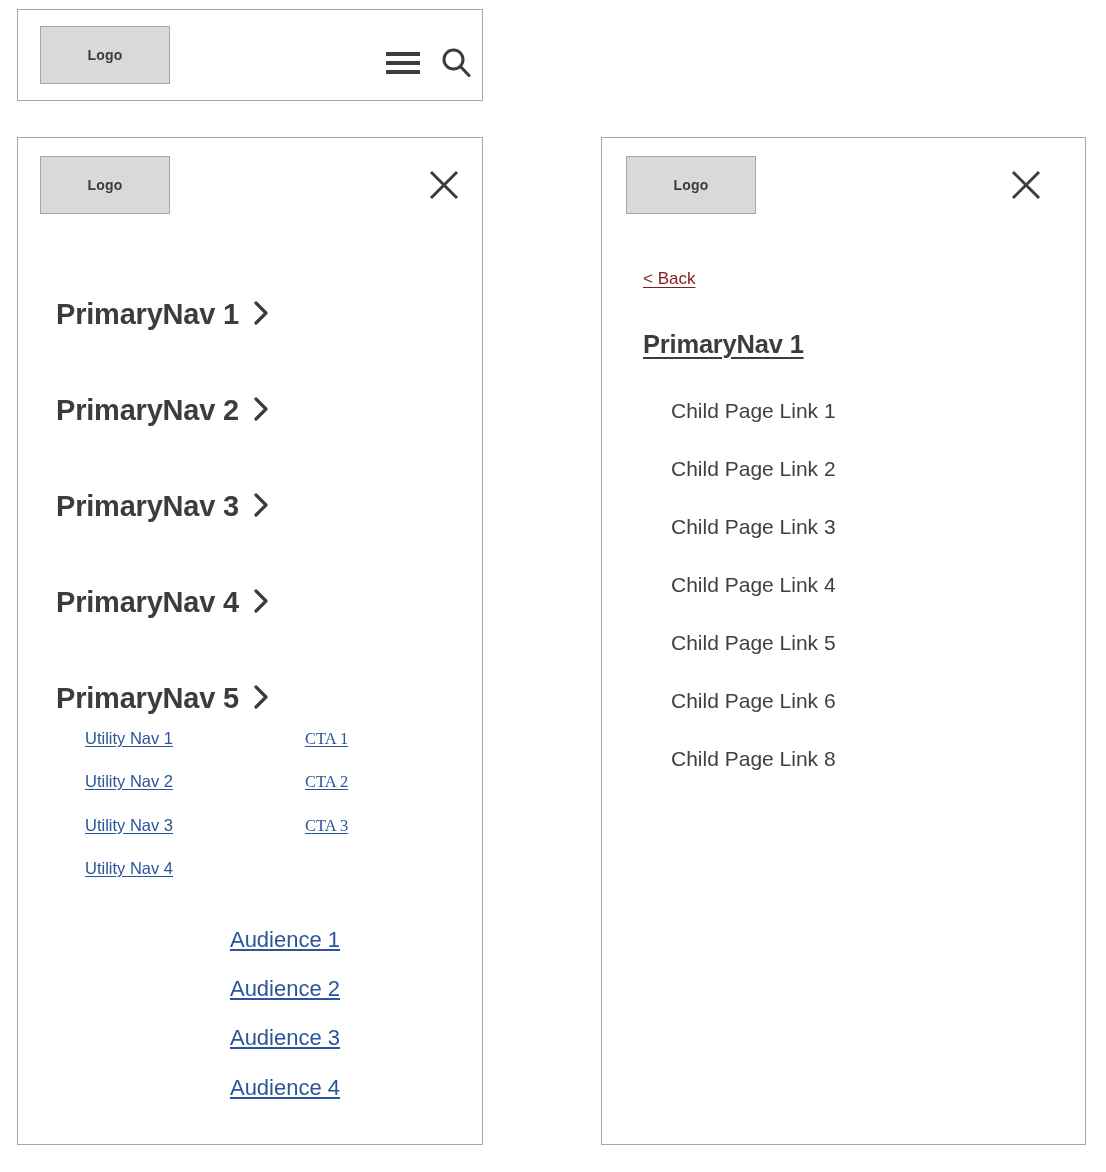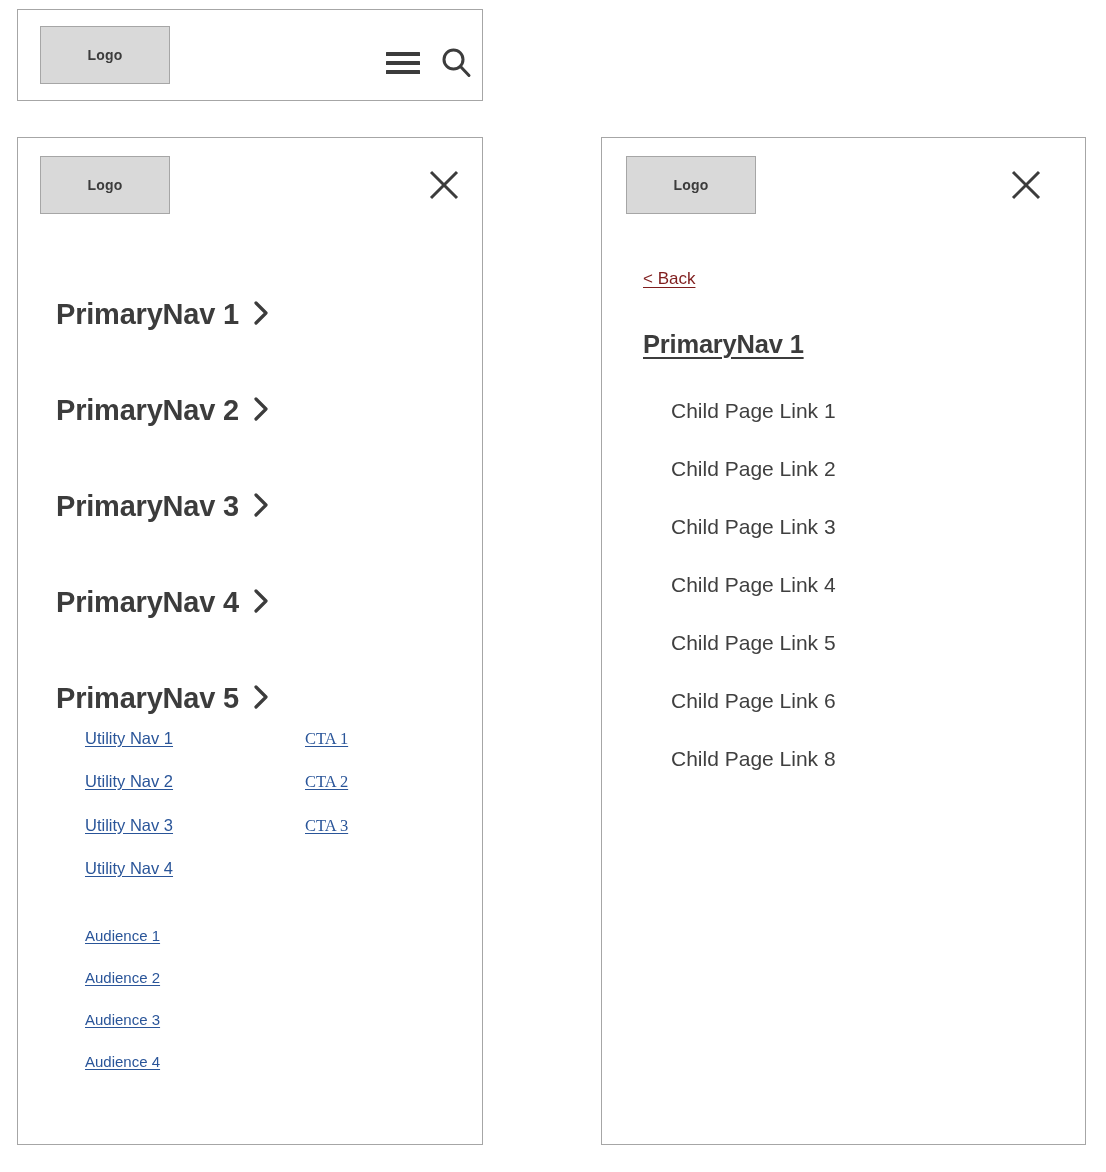--- a/index.html
+++ b/index.html
@@ -162,22 +162,23 @@
     margin-bottom: 26px;
     line-height: 1.05;
     cursor: pointer;
   }
   .col-utility a.wf-link,
   .col-cta a.wf-link { display: block; }
 
   #audience-list { margin-top: 25px; }
   #audience-list a.wf-link {
     display: block;
-    font-size: 15px;
+    font-size: 22px;
     margin-bottom: 26px;
+    text-align: center;
   }
 
   
   #back-link {
     position: absolute;
     left: 41px;
     top: 131px;
     color: #7f1d1d;
     font-size: 17px;
     text-decoration: underline;

